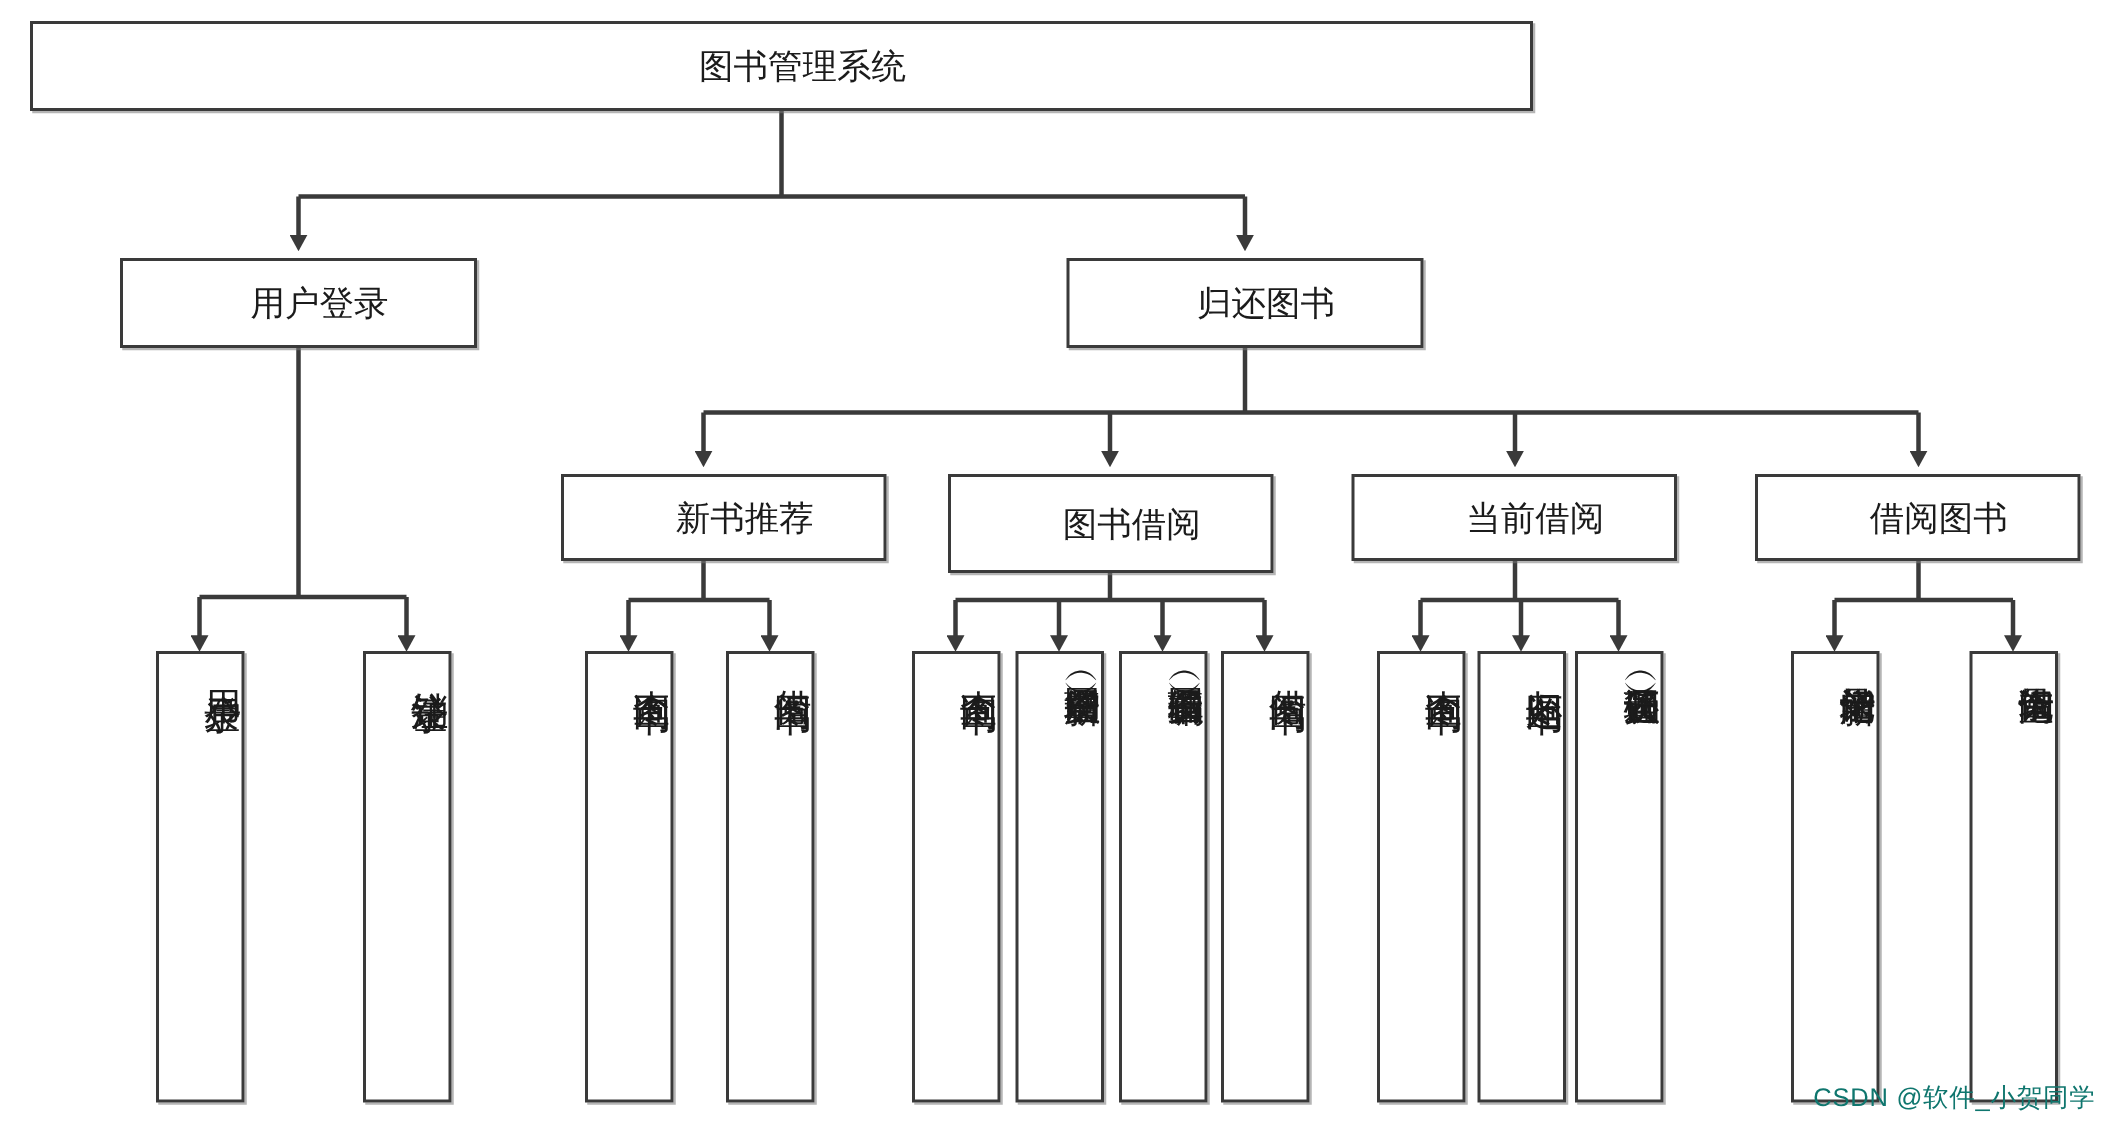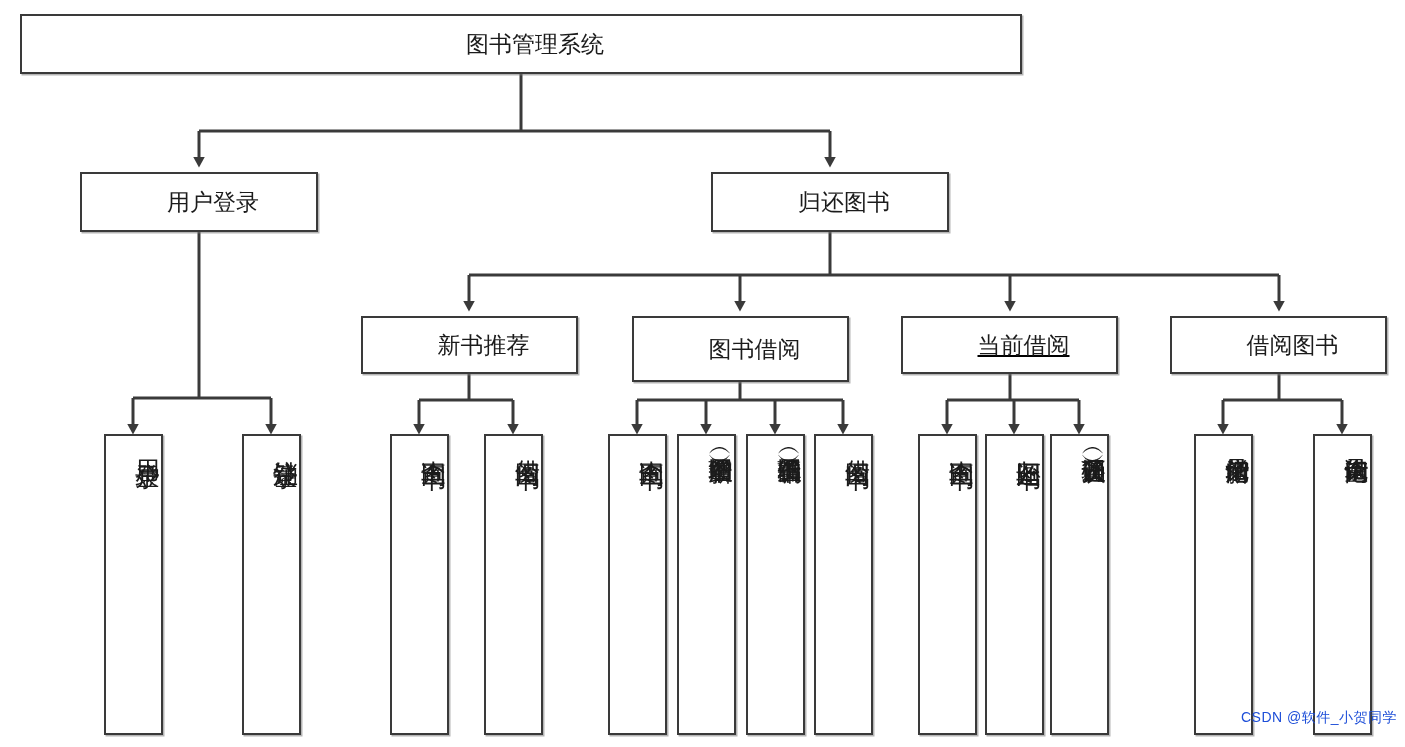--- a/index.html
+++ b/index.html
@@ -58,23 +58,23 @@
     line-height: 1;
     white-space: nowrap;
   }
   .node.vert.tall .label {
     font-size: 24px;
     letter-spacing: 0px;
   }
   .watermark {
     position: absolute;
     right: 8px;
-    bottom: 20px;
-    font-size: 14px;
-    color: #1d4ed8;
+    bottom: 4px;
+    font-size: 17px;
+    color: #0f766e;
     letter-spacing: 0.5px;
     white-space: nowrap;
   }
 </style>
 </head>
 <body>
 
 <div id="canvas">
 
   <svg id="wires" viewBox="0 0 1405 747">
@@ -131,27 +131,27 @@
     <span class="label">图书管理系统</span>
   </div>
 
   <div class="node horiz" style="left:80px; top:172px; width:238px; height:60px;">
     <span class="label">用户登录</span>
   </div>
   <div class="node horiz" style="left:711px; top:172px; width:238px; height:60px;">
     <span class="label">归还图书</span>
   </div>
 
-  <div class="node horiz" style="left:361px; top:316px; width:217px; height:58px;">
+  <div class="node horiz" style="left:374px; top:316px; width:217px; height:58px;">
     <span class="label">新书推荐</span>
   </div>
   <div class="node horiz" style="left:632px; top:316px; width:217px; height:66px;">
     <span class="label">图书借阅</span>
   </div>
-  <div class="node horiz" style="left:901px; top:316px; width:217px; height:58px;text-decoration:underline;">
+  <div class="node horiz" style="left:901px; top:316px; width:217px; height:58px;">
     <span class="label">当前借阅</span>
   </div>
   <div class="node horiz" style="left:1170px; top:316px; width:217px; height:58px;">
     <span class="label">借阅图书</span>
   </div>
 
   <div class="node vert" style="left:104px; top:434px; width:59px; height:301px;">
     <span class="label">用户登录</span>
   </div>
   <div class="node vert" style="left:242px; top:434px; width:59px; height:301px;">

